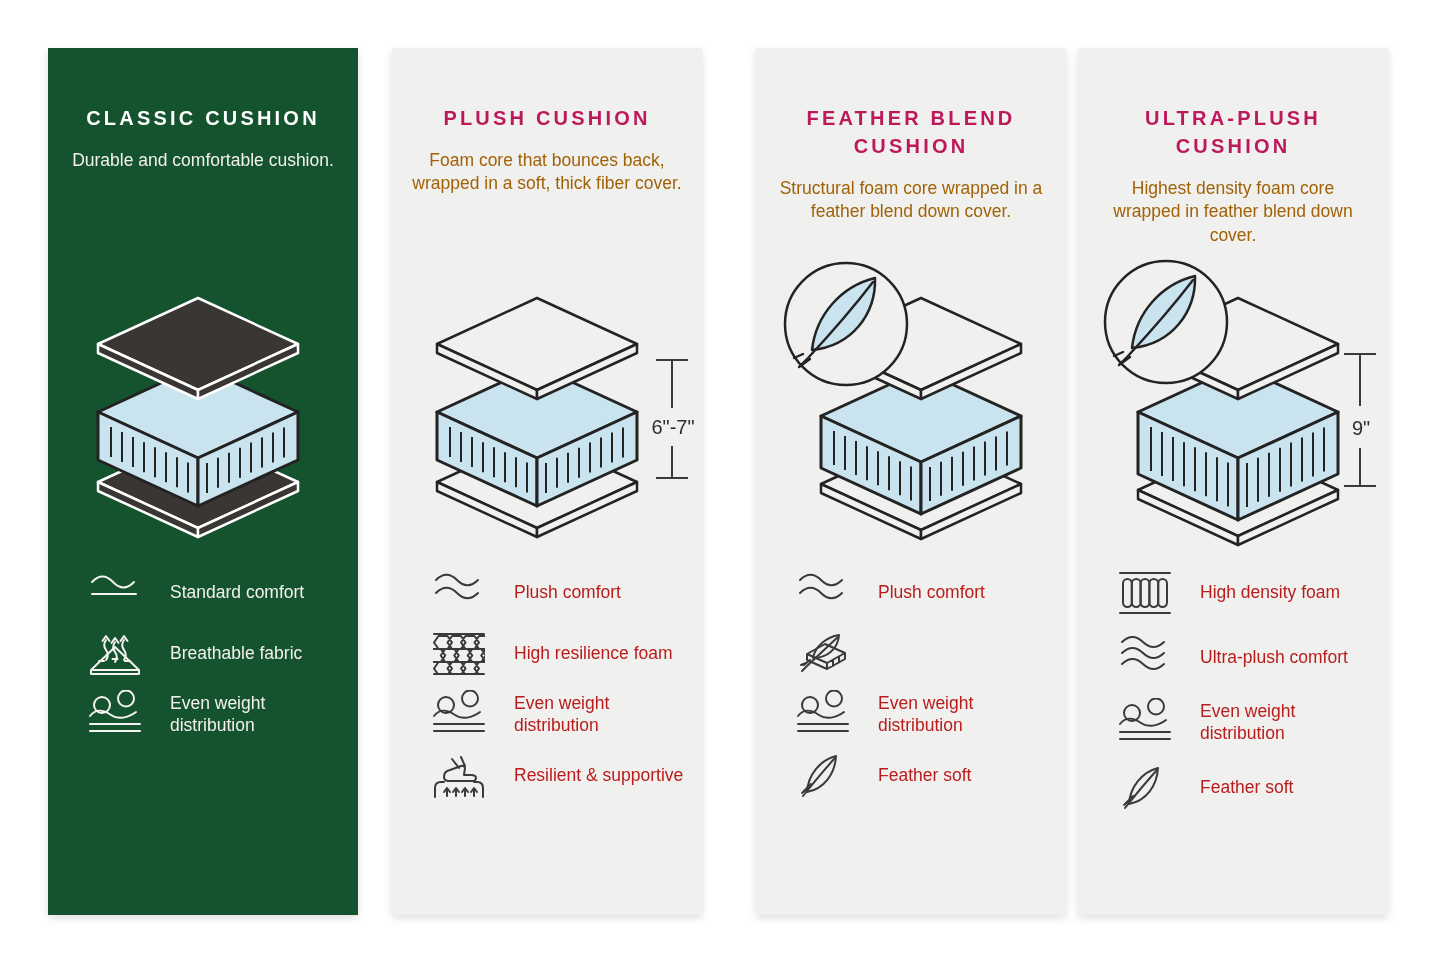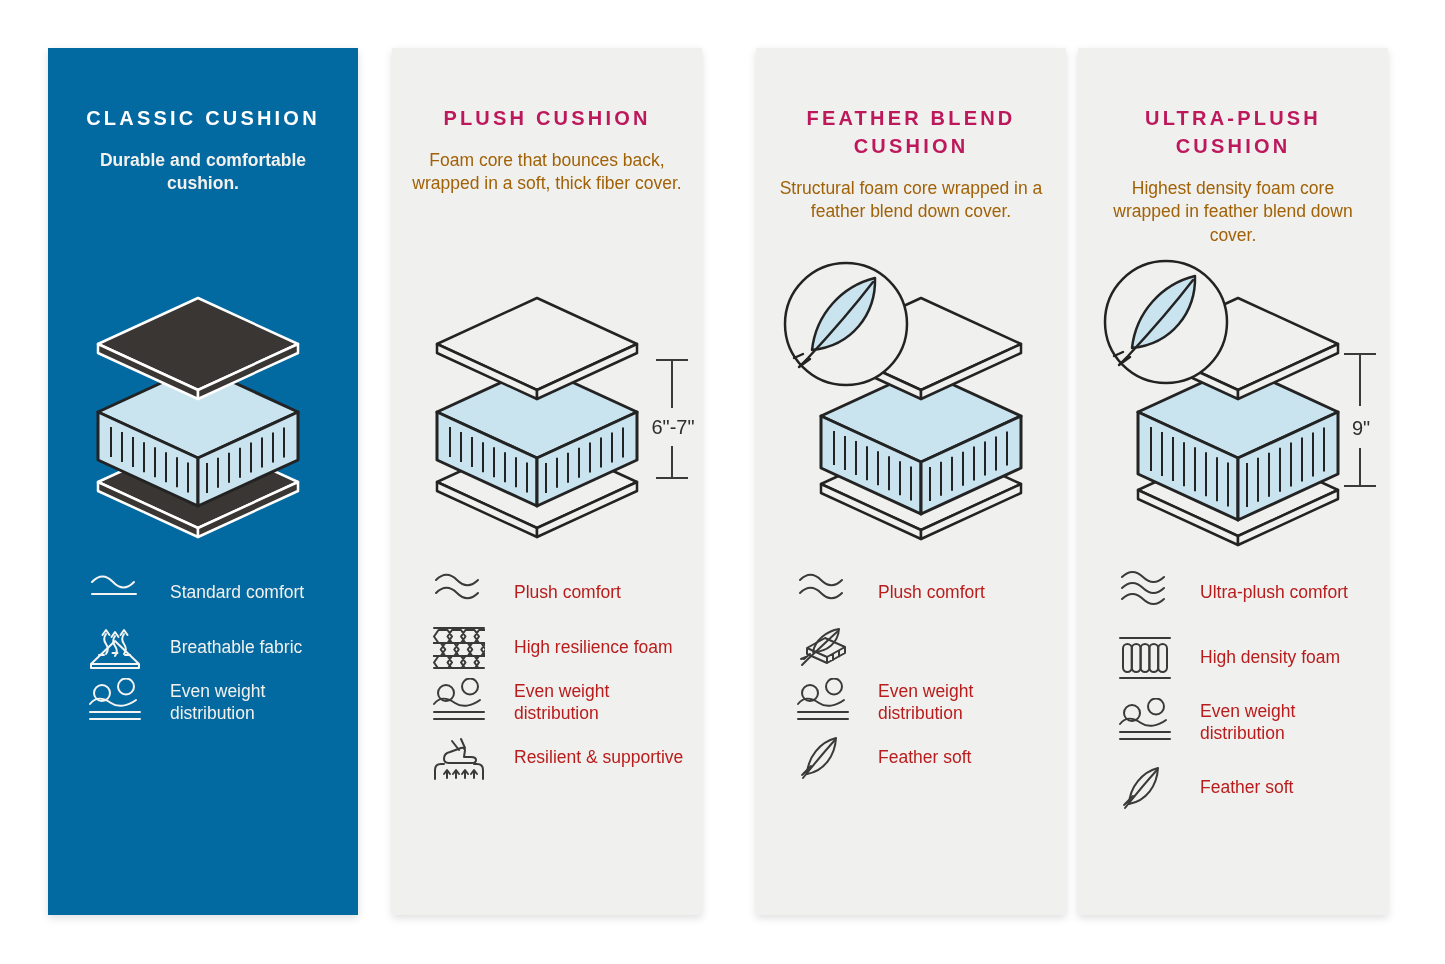--- a/index.html
+++ b/index.html
@@ -6,39 +6,39 @@
   body{
     width:1445px;height:964px;position:relative;overflow:hidden;
     font-family:"Liberation Sans","DejaVu Sans",sans-serif;
     -webkit-font-smoothing:antialiased;
   }
   .col{
     position:absolute;top:48px;width:310px;height:867px;
     background:#f0f0ee;box-shadow:0 3px 8px rgba(0,0,0,.13);
     text-align:center;color:#3a3a3a;
   }
-  .col.dark{background:#0369a1;color:#f3f1ee;}
+  .col.dark{background:#14532d;color:#f3f1ee;}
   .title{
     margin:56px 18px 0;font-size:20px;font-weight:700;
     letter-spacing:3.2px;line-height:1.4;color:#be185d;
   }
   .col.dark .title{color:#ffffff;}
   .desc{
     margin:17px 20px 0;font-size:17.5px;line-height:1.33;color:#a16207;
   }
-  .col.dark .desc{color:#f3f1ee;font-weight:bold;}
+  .col.dark .desc{color:#f3f1ee;}
   .illus{position:absolute;top:200px;left:0;width:310px;height:340px;}
   .illus svg{display:block;width:310px;height:340px;}
   .dimlabel{
     font-family:"Liberation Sans","DejaVu Sans",sans-serif;
     font-size:20px;fill:#2e2e2e;text-anchor:middle;
   }
   .features{
     position:absolute;top:520px;left:38px;right:14px;
-    display:flex;flex-direction:column;gap:5px;text-align:left;
+    display:flex;flex-direction:column;gap:11px;text-align:left;
   }
   .feature{display:flex;align-items:center;gap:26px;min-height:44px;}
   .ficon{flex:0 0 58px;height:50px;color:#3a3a3a;}
   .col.dark .ficon{color:#f5f4f2;}
   .ficon svg{display:block;width:58px;height:50px;}
   .ficon path{fill:none;stroke:currentColor;stroke-width:2;stroke-linecap:round;stroke-linejoin:round;}
   .ficon circle{fill:none;stroke:currentColor;stroke-width:2;}
   .ficon rect{fill:none;stroke:currentColor;stroke-width:2;}
   .flabel{font-size:17.5px;line-height:1.25;color:#b91c1c;}
   .col.dark .flabel{color:#f3f1ee;}
@@ -275,43 +275,43 @@
       <g>
         <path class="dimline" d="M266 106 H298 M282 106 V158 M282 200 V238 M266 238 H298"></path>
         <text class="dimlabel" x="283" y="187">9"</text>
       </g>
     </svg>
   </div>
   <div class="features" style="gap:15px">
     <div class="feature">
       <span class="ficon">
         <svg viewBox="0 0 58 50">
-            <path d="M6 9 Q16.5 -1 27 9 T48 9"></path>
-            <path d="M6 20 Q16.5 10 27 20 T48 20"></path>
-            <path d="M6 31 Q16.5 21 27 31 T48 31"></path>
-          </svg>
-      </span>
-      <span class="flabel">Ultra-plush comfort</span>
-    </div>
-    <div class="feature">
-      <span class="ficon">
-        <svg viewBox="0 0 58 50">
           <path d="M4 5 H54 M4 45 H54"></path>
           <rect x="7" y="11" width="8.8" height="28" rx="4.4"></rect>
           <rect x="15.8" y="11" width="8.8" height="28" rx="4.4"></rect>
           <rect x="24.6" y="11" width="8.8" height="28" rx="4.4"></rect>
           <rect x="33.4" y="11" width="8.8" height="28" rx="4.4"></rect>
           <rect x="42.2" y="11" width="8.8" height="28" rx="4.4"></rect>
         </svg>
       </span>
       <span class="flabel">High density foam</span>
     </div>
     <div class="feature">
       <span class="ficon">
         <svg viewBox="0 0 58 50">
+            <path d="M6 9 Q16.5 -1 27 9 T48 9"></path>
+            <path d="M6 20 Q16.5 10 27 20 T48 20"></path>
+            <path d="M6 31 Q16.5 21 27 31 T48 31"></path>
+          </svg>
+      </span>
+      <span class="flabel">Ultra-plush comfort</span>
+    </div>
+    <div class="feature">
+      <span class="ficon">
+        <svg viewBox="0 0 58 50">
           <circle cx="16" cy="15" r="8"></circle>
             <circle cx="40" cy="8.5" r="8"></circle>
           <path d="M4 26 C11 17 19 21 25 25 C32 30 42 28 50 22"></path>
           <path d="M4 34 H54 M4 41 H54"></path>
         </svg>
       </span>
       <span class="flabel">Even weight distribution</span>
     </div>
     <div class="feature">
       <span class="ficon">

